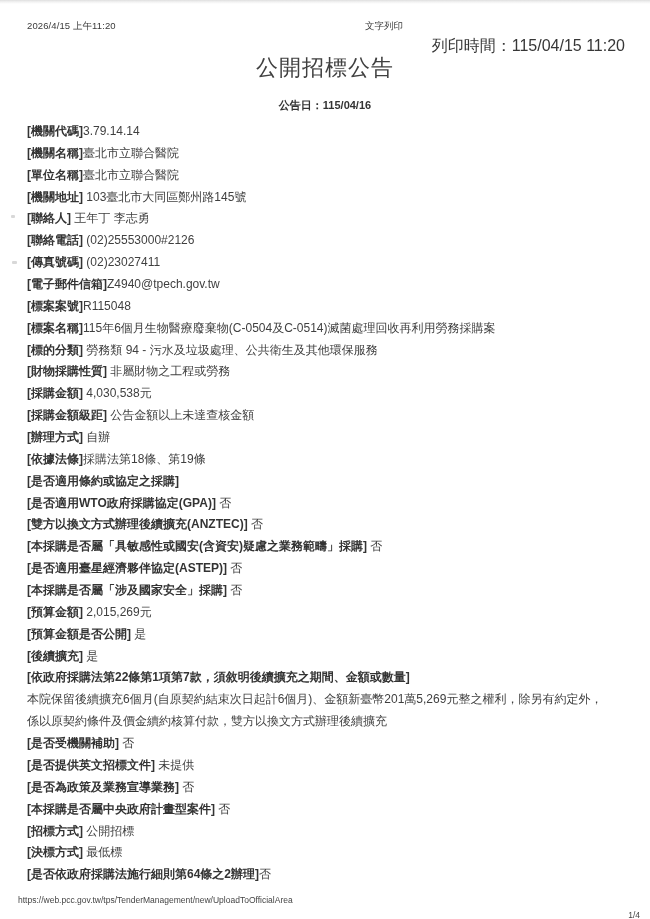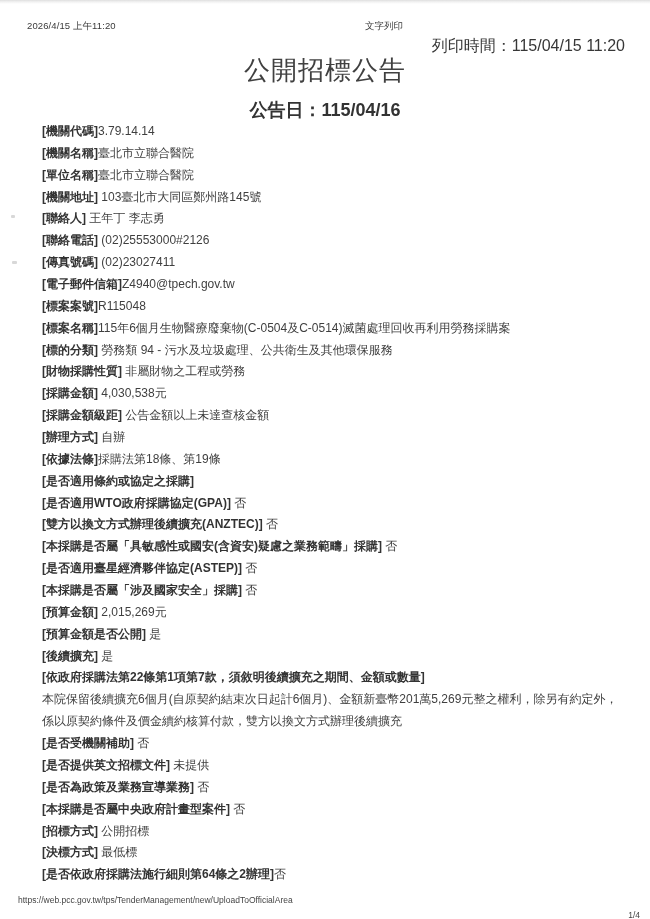--- a/index.html
+++ b/index.html
@@ -28,30 +28,30 @@
     position:absolute;left:365px;top:20px;
     font-size:9.5px;color:#3a3a3a;
   }
   .print-time{
     position:absolute;right:25px;top:36px;
     font-size:16px;color:#373737;
   }
   .page-title{
     position:absolute;left:0;width:650px;top:53px;
     text-align:center;
-    font-size:26px;font-weight:400;color:#404040;
+    font-size:22px;font-weight:400;color:#404040;
     letter-spacing:1px;
   }
   .announce-date{
     position:absolute;left:0;width:650px;top:98px;
     text-align:center;
-    font-size:18px;font-weight:700;color:#333333;
+    font-size:11px;font-weight:700;color:#333333;
   }
   .doc-body{
-    position:absolute;left:27px;top:124px;width:598px;margin-left:15px;
+    position:absolute;left:27px;top:124px;width:598px;
   }
   .line{
     height:21.86px;
     font-size:12px;
     line-height:15px;
     white-space:pre;
     color:#3f3f3f;
   }
   .lbl{font-weight:700;color:#333333;}
   .val{font-weight:400;}

